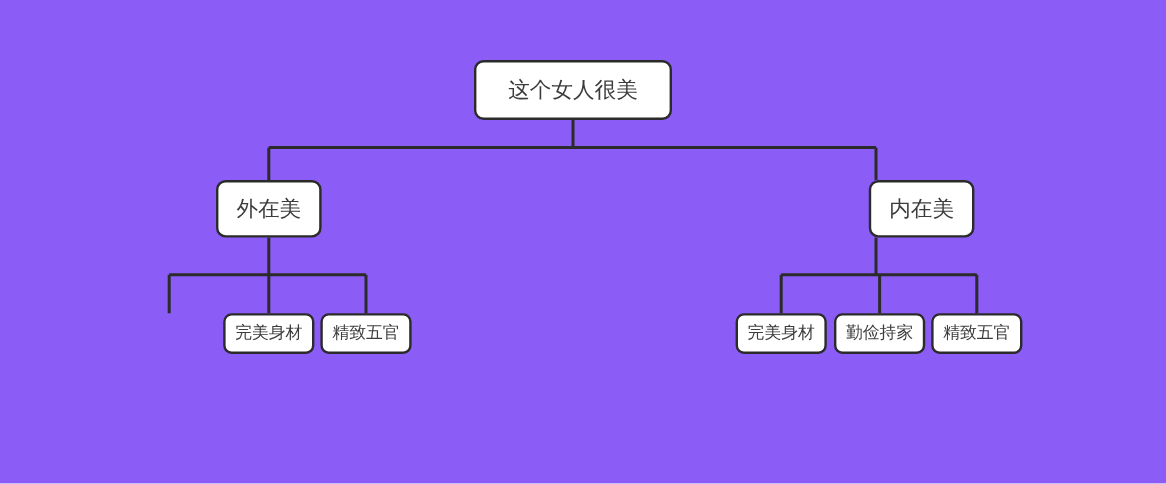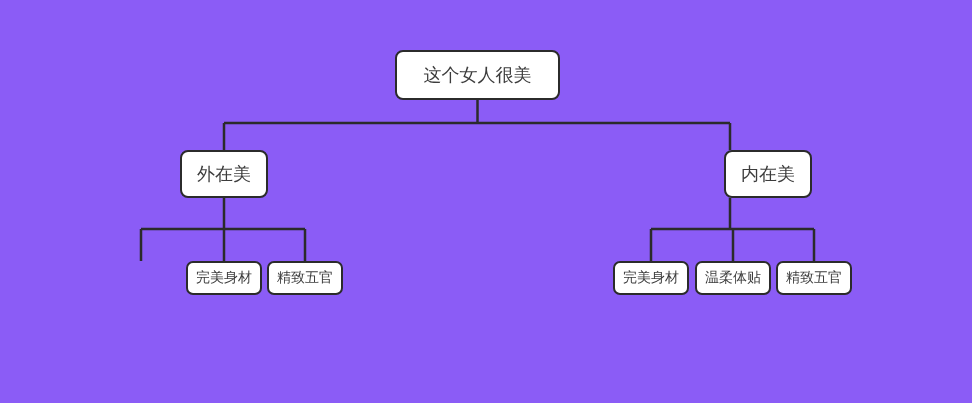--- a/index.html
+++ b/index.html
@@ -108,19 +108,19 @@
     <span>完美身材</span>
   </div>
   <div class="node node-leaf leaf-l2">
     <span>精致五官</span>
   </div>
 
   <div class="node node-leaf leaf-r0">
     <span>完美身材</span>
   </div>
   <div class="node node-leaf leaf-r1">
-    <span>温柔体贴</span>
+    <span>勤俭持家</span>
   </div>
   <div class="node node-leaf leaf-r2">
     <span>精致五官</span>
   </div>
 
 </div>
 
 </body></html>

